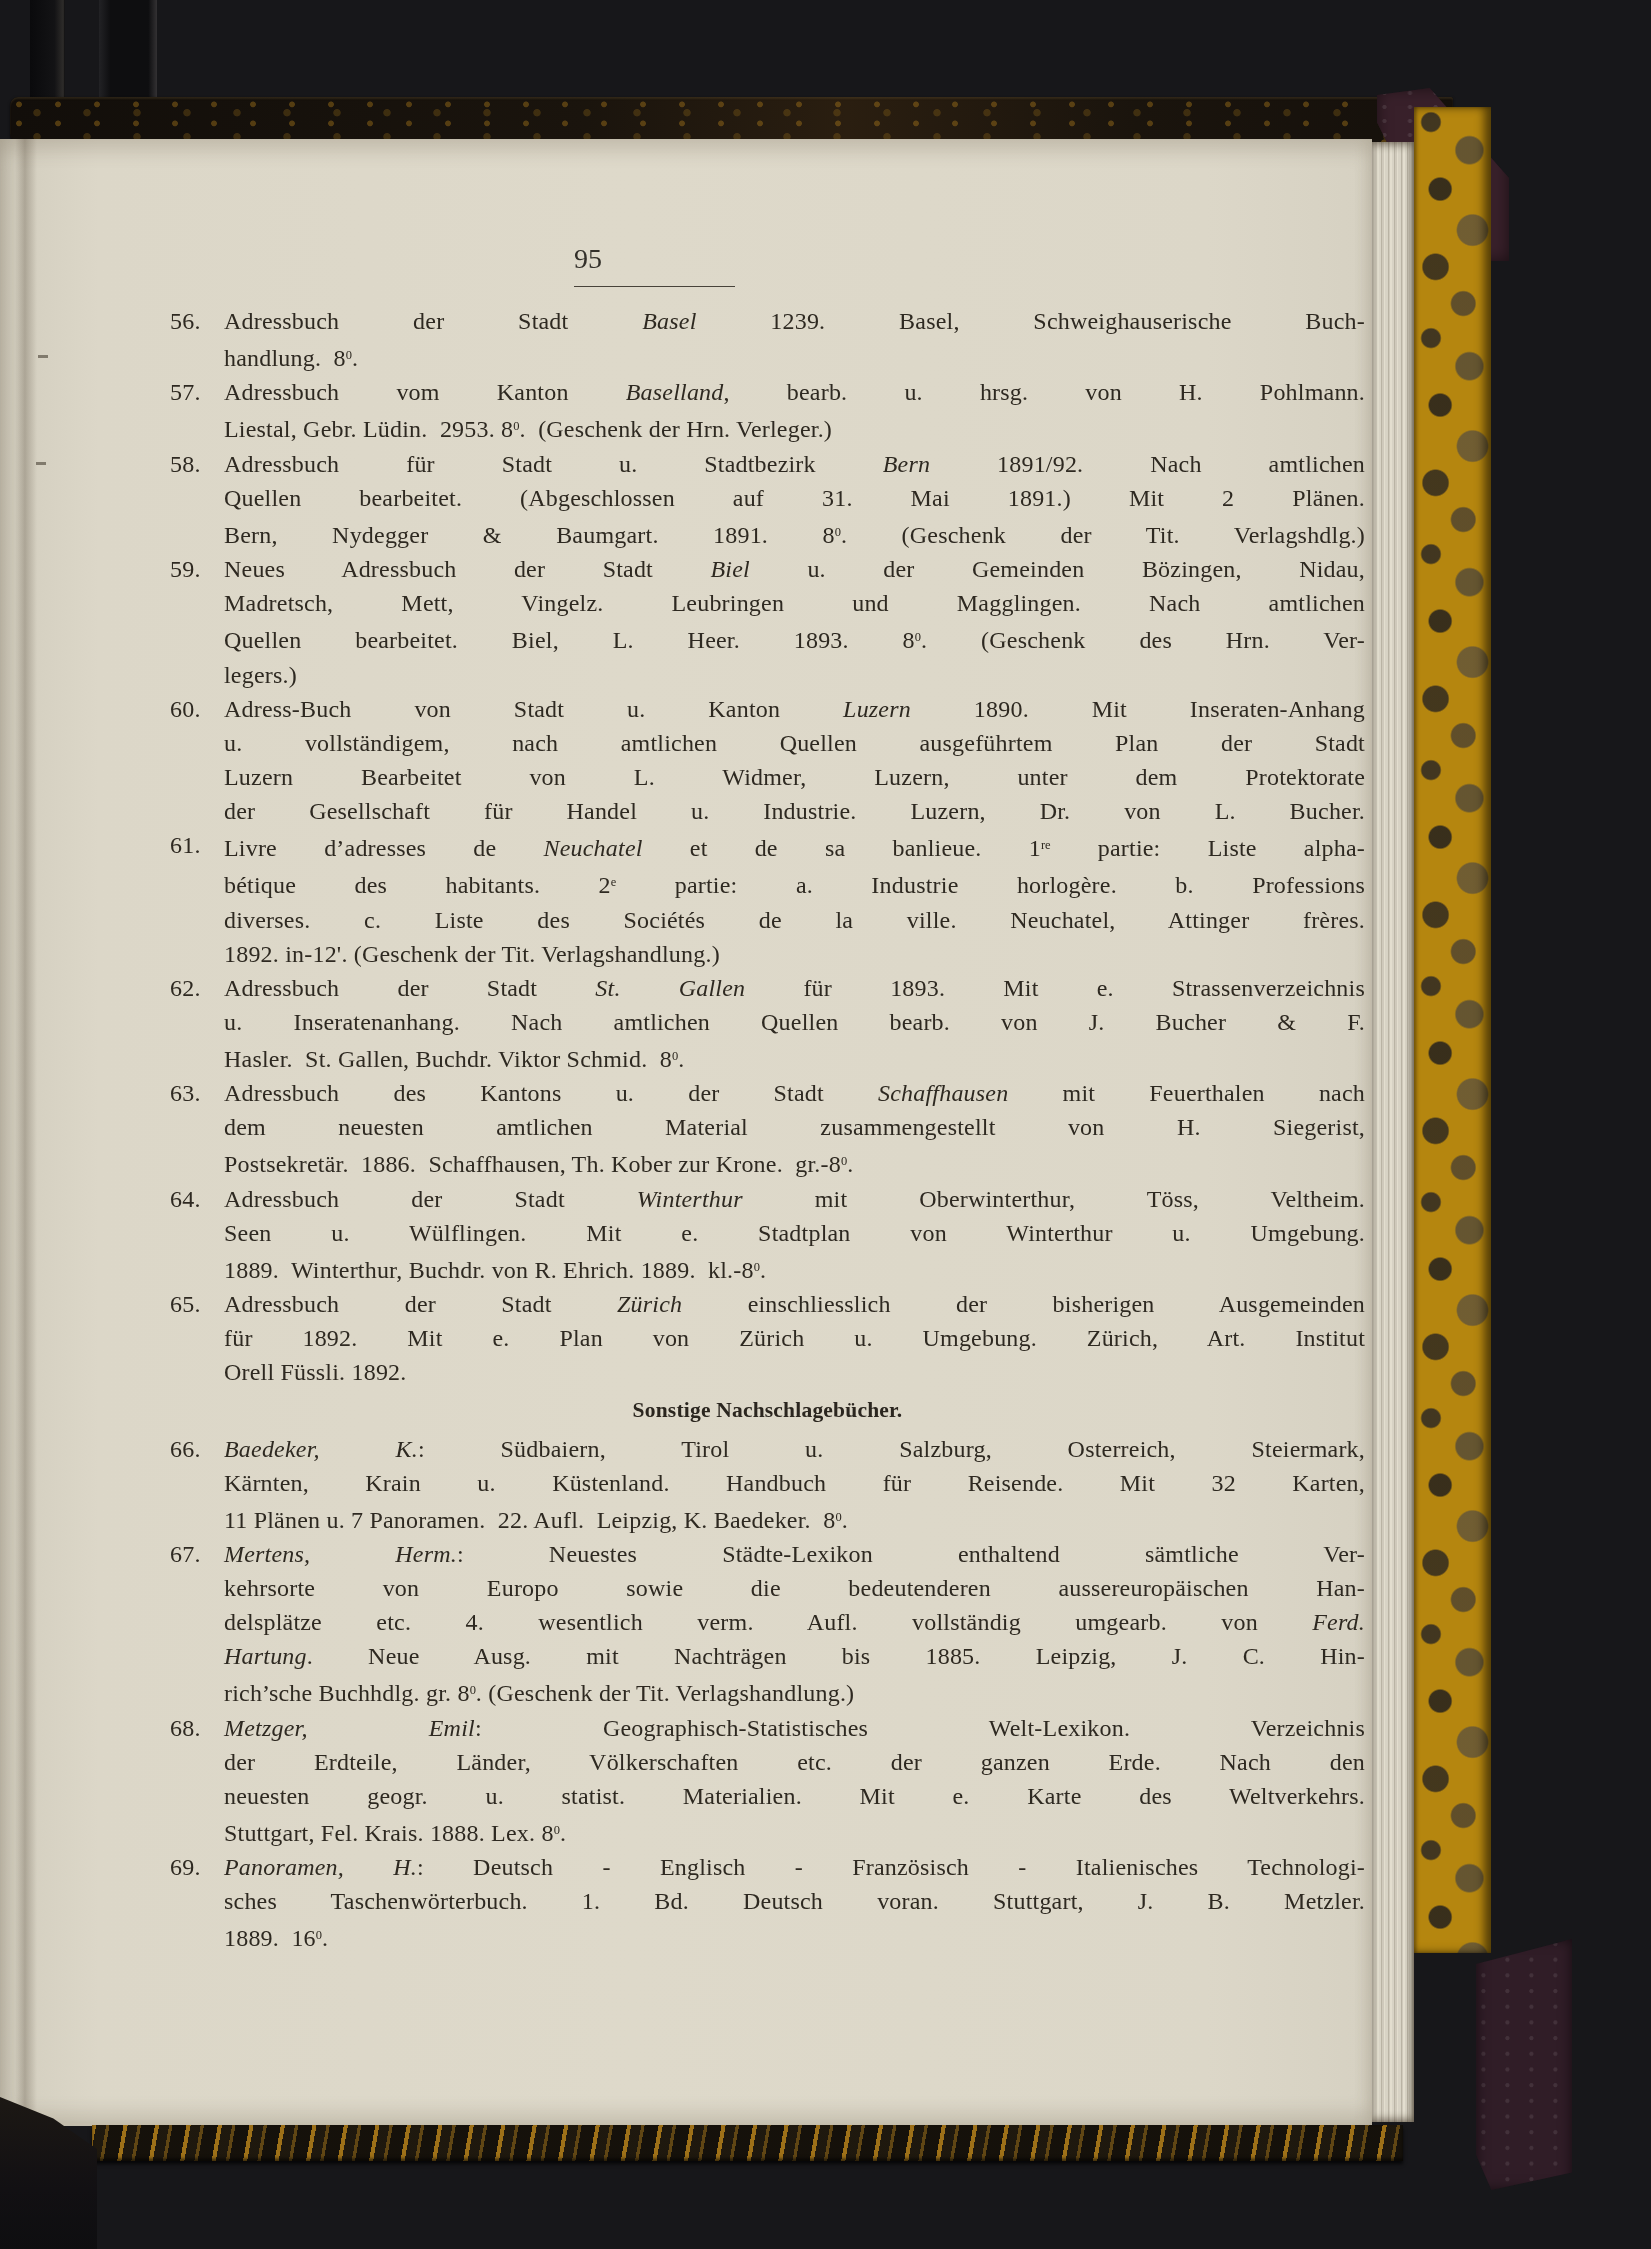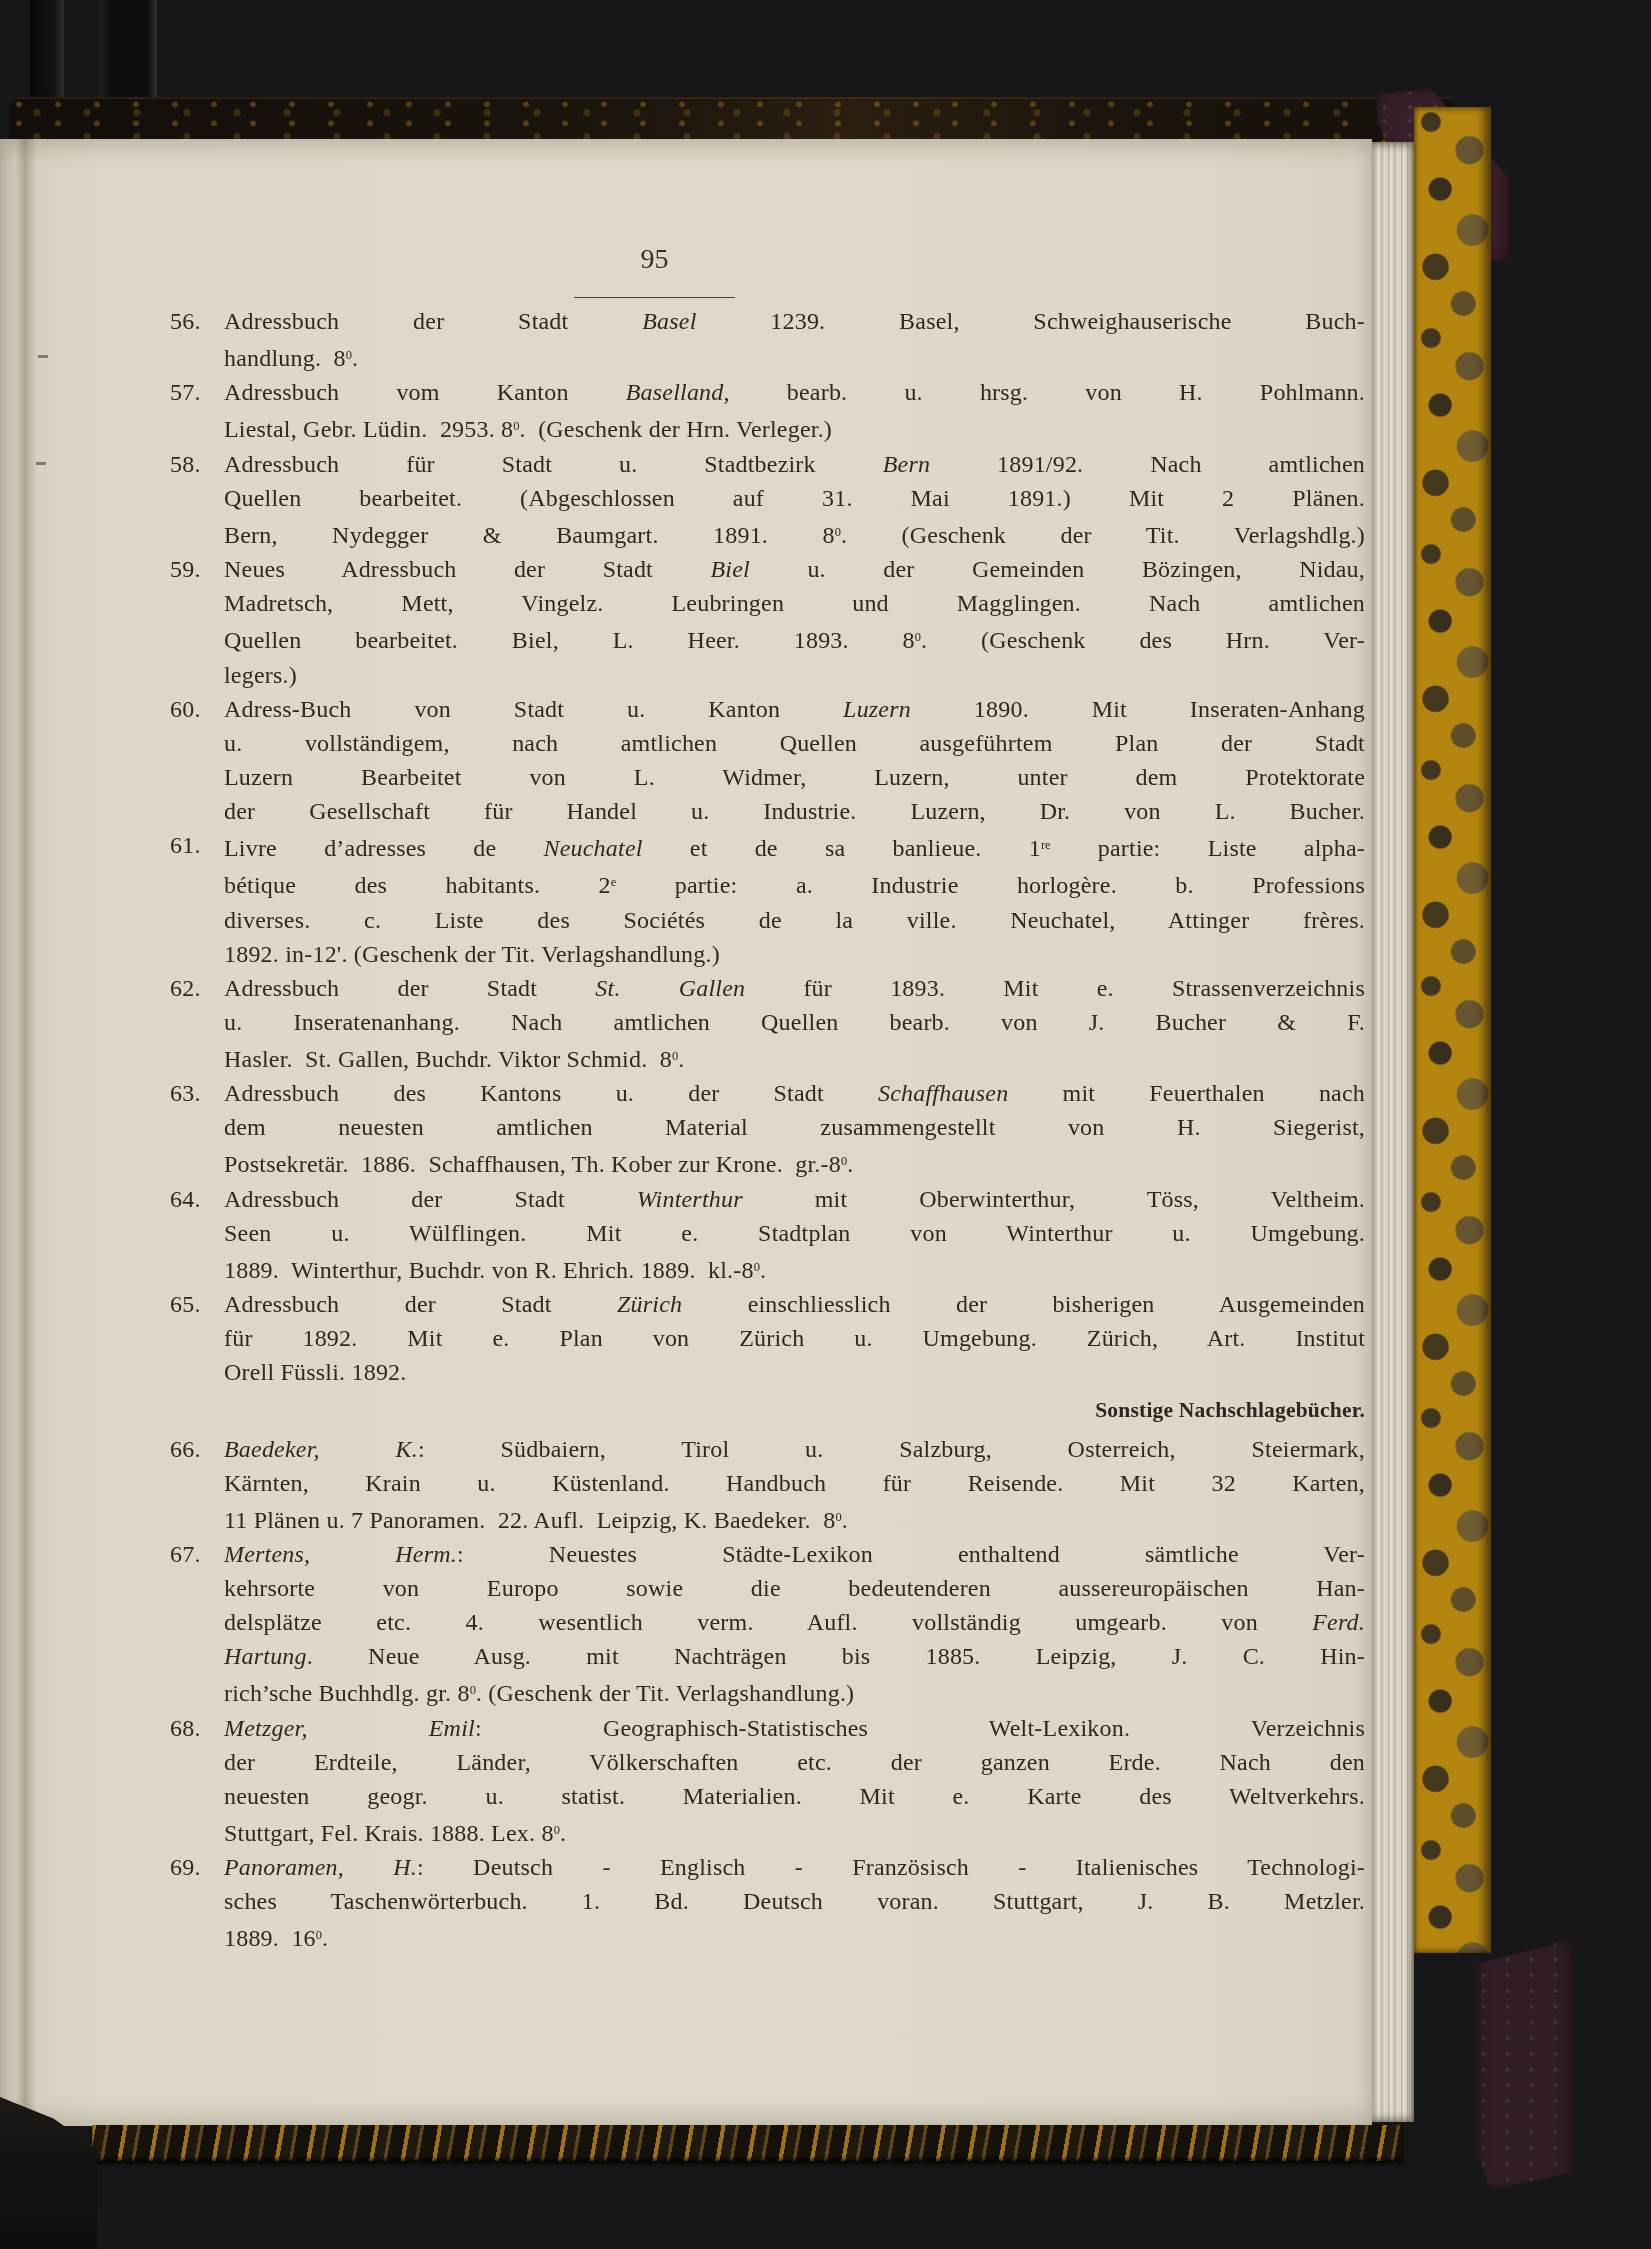--- a/index.html
+++ b/index.html
@@ -83,35 +83,35 @@
     box-shadow:inset 0 0 13.2px rgba(0,0,0,.6);
   }
   .cover-bottom-left-wedge{
     position:absolute;left:0;top:2097px;width:97px;height:153px;
     background:linear-gradient(180deg,#1c1814,#121013 60%,#0e0e10);
     clip-path:polygon(0 0, 55% 14%, 100% 34%, 100% 100%, 0 100%);
   }
   
   .page-number-block{
     position:absolute;left:574px;top:243px;width:161px;
-    text-align:center;color:#33302a;font-size:28px;line-height:31px;
-    padding-bottom:23px;border-bottom:1.7px solid #48433a;
+    text-align:left;color:#33302a;font-size:28px;line-height:31px;
+    padding-bottom:12px;border-bottom:1.7px solid #48433a;
   }
   .text-column{
     position:absolute;left:170px;top:304px;width:1195px;
     color:#2e2921;font-size:24px;line-height:34px;letter-spacing:0.2px;
   }
   .entry{position:relative;padding-left:54px;}
   .entry .num{position:absolute;left:0;top:0;}
   .line{white-space:pre-wrap;}
   .line.j{white-space:normal;text-align:justify;text-align-last:justify;}
   .it{font-style:italic;}
   sup{font-size:.52em;vertical-align:.6em;letter-spacing:0;}
   .sect-heading{
-    font-weight:bold;font-size:21.5px;text-align:right;
+    font-weight:bold;font-size:21.5px;text-align:center;
     padding:4.1px 0 4.1px 0;letter-spacing:0.2px;color:#2b261f;
   }
 </style>
 </head>
 <body>
 
 <div class="spine-strip-a"></div>
 <div class="spine-strip-b"></div>
 <div class="cover-top-band"></div>
 <div class="corner-leather-top-right"></div>

